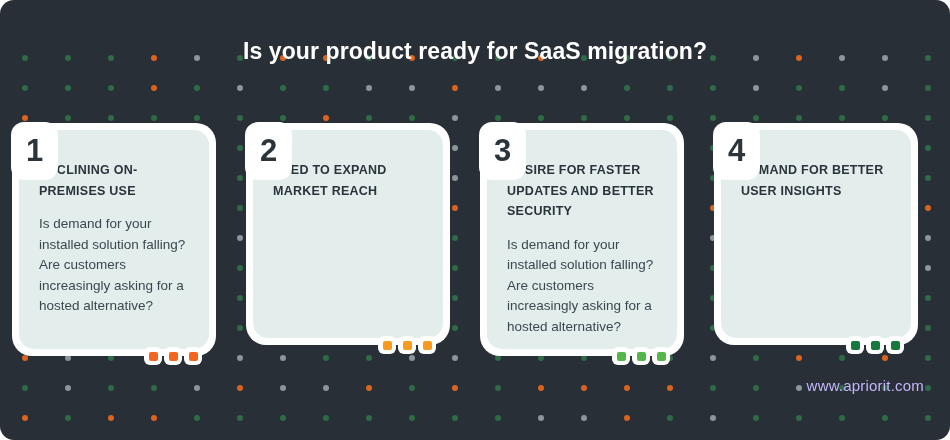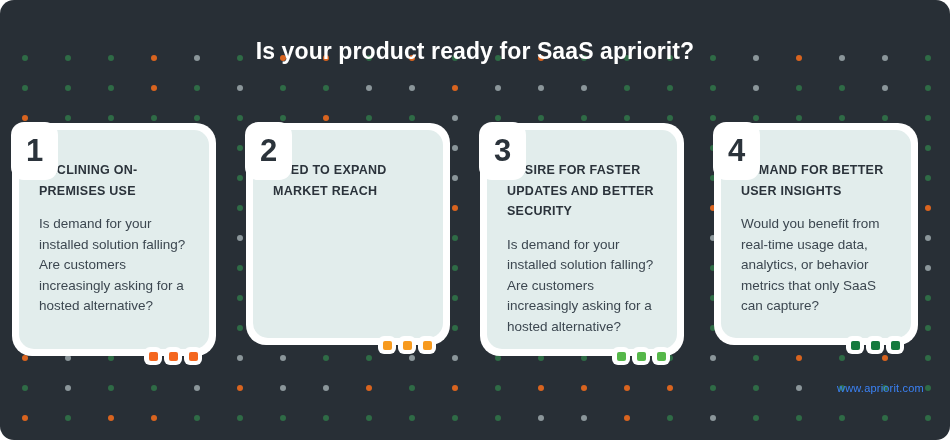--- a/index.html
+++ b/index.html
@@ -116,22 +116,22 @@
     width: 9px;
     height: 9px;
     border-radius: 2px;
   }
 
   
   #site-url {
     position: absolute;
     right: 26px;
     bottom: 46px;
-    color: #3b82f6;
-    font-size: 11px;
+    color: #c4b5fd;
+    font-size: 15px;
     letter-spacing: 0.2px;
   }
 </style>
 </head>
 <body>
 
 <div id="infographic">
 
   <div id="dot-layer">
       <div class="dot" style="left: 22px; top: 55px; background: rgb(47, 107, 70);"></div>
@@ -415,21 +415,21 @@
       <div class="dot" style="left: 624px; top: 415px; background: rgb(217, 100, 31);"></div>
       <div class="dot" style="left: 667px; top: 415px; background: rgb(47, 107, 70);"></div>
       <div class="dot" style="left: 710px; top: 415px; background: rgb(139, 150, 154);"></div>
       <div class="dot" style="left: 753px; top: 415px; background: rgb(47, 107, 70);"></div>
       <div class="dot" style="left: 796px; top: 415px; background: rgb(47, 107, 70);"></div>
       <div class="dot" style="left: 839px; top: 415px; background: rgb(47, 107, 70);"></div>
       <div class="dot" style="left: 882px; top: 415px; background: rgb(47, 107, 70);"></div>
       <div class="dot" style="left: 925px; top: 415px; background: rgb(47, 107, 70);"></div>
     </div>
 
-  <div id="page-title">Is your product ready for SaaS apriorit?</div>
+  <div id="page-title">Is your product ready for SaaS migration?</div>
 
   <div id="cards-layer">
       <div class="card" style="left: 12px; top: 123px; height: 233px;">
         <div class="badge">1</div>
         <div class="card-inner">
           <div class="card-heading">DECLINING ON-PREMISES USE</div>
           <div class="card-body-text">Is demand for your installed solution falling? Are customers increasingly asking for a hosted alternative?</div>
         </div>
         <div class="markers">
           <div class="marker-holder">
@@ -475,21 +475,20 @@
           </div>
           <div class="marker-holder">
             <div class="marker-square" style="background: rgb(85, 183, 73);"></div>
           </div>
         </div>
       </div>
       <div class="card" style="left: 714px; top: 123px; height: 222px;">
         <div class="badge">4</div>
         <div class="card-inner">
           <div class="card-heading">DEMAND FOR BETTER USER INSIGHTS</div>
-          <div class="card-body-text">Would you benefit from real-time usage data, analytics, or behavior metrics that only SaaS can capture?</div>
         </div>
         <div class="markers">
           <div class="marker-holder">
             <div class="marker-square" style="background: rgb(20, 122, 61);"></div>
           </div>
           <div class="marker-holder">
             <div class="marker-square" style="background: rgb(20, 122, 61);"></div>
           </div>
           <div class="marker-holder">
             <div class="marker-square" style="background: rgb(20, 122, 61);"></div>

